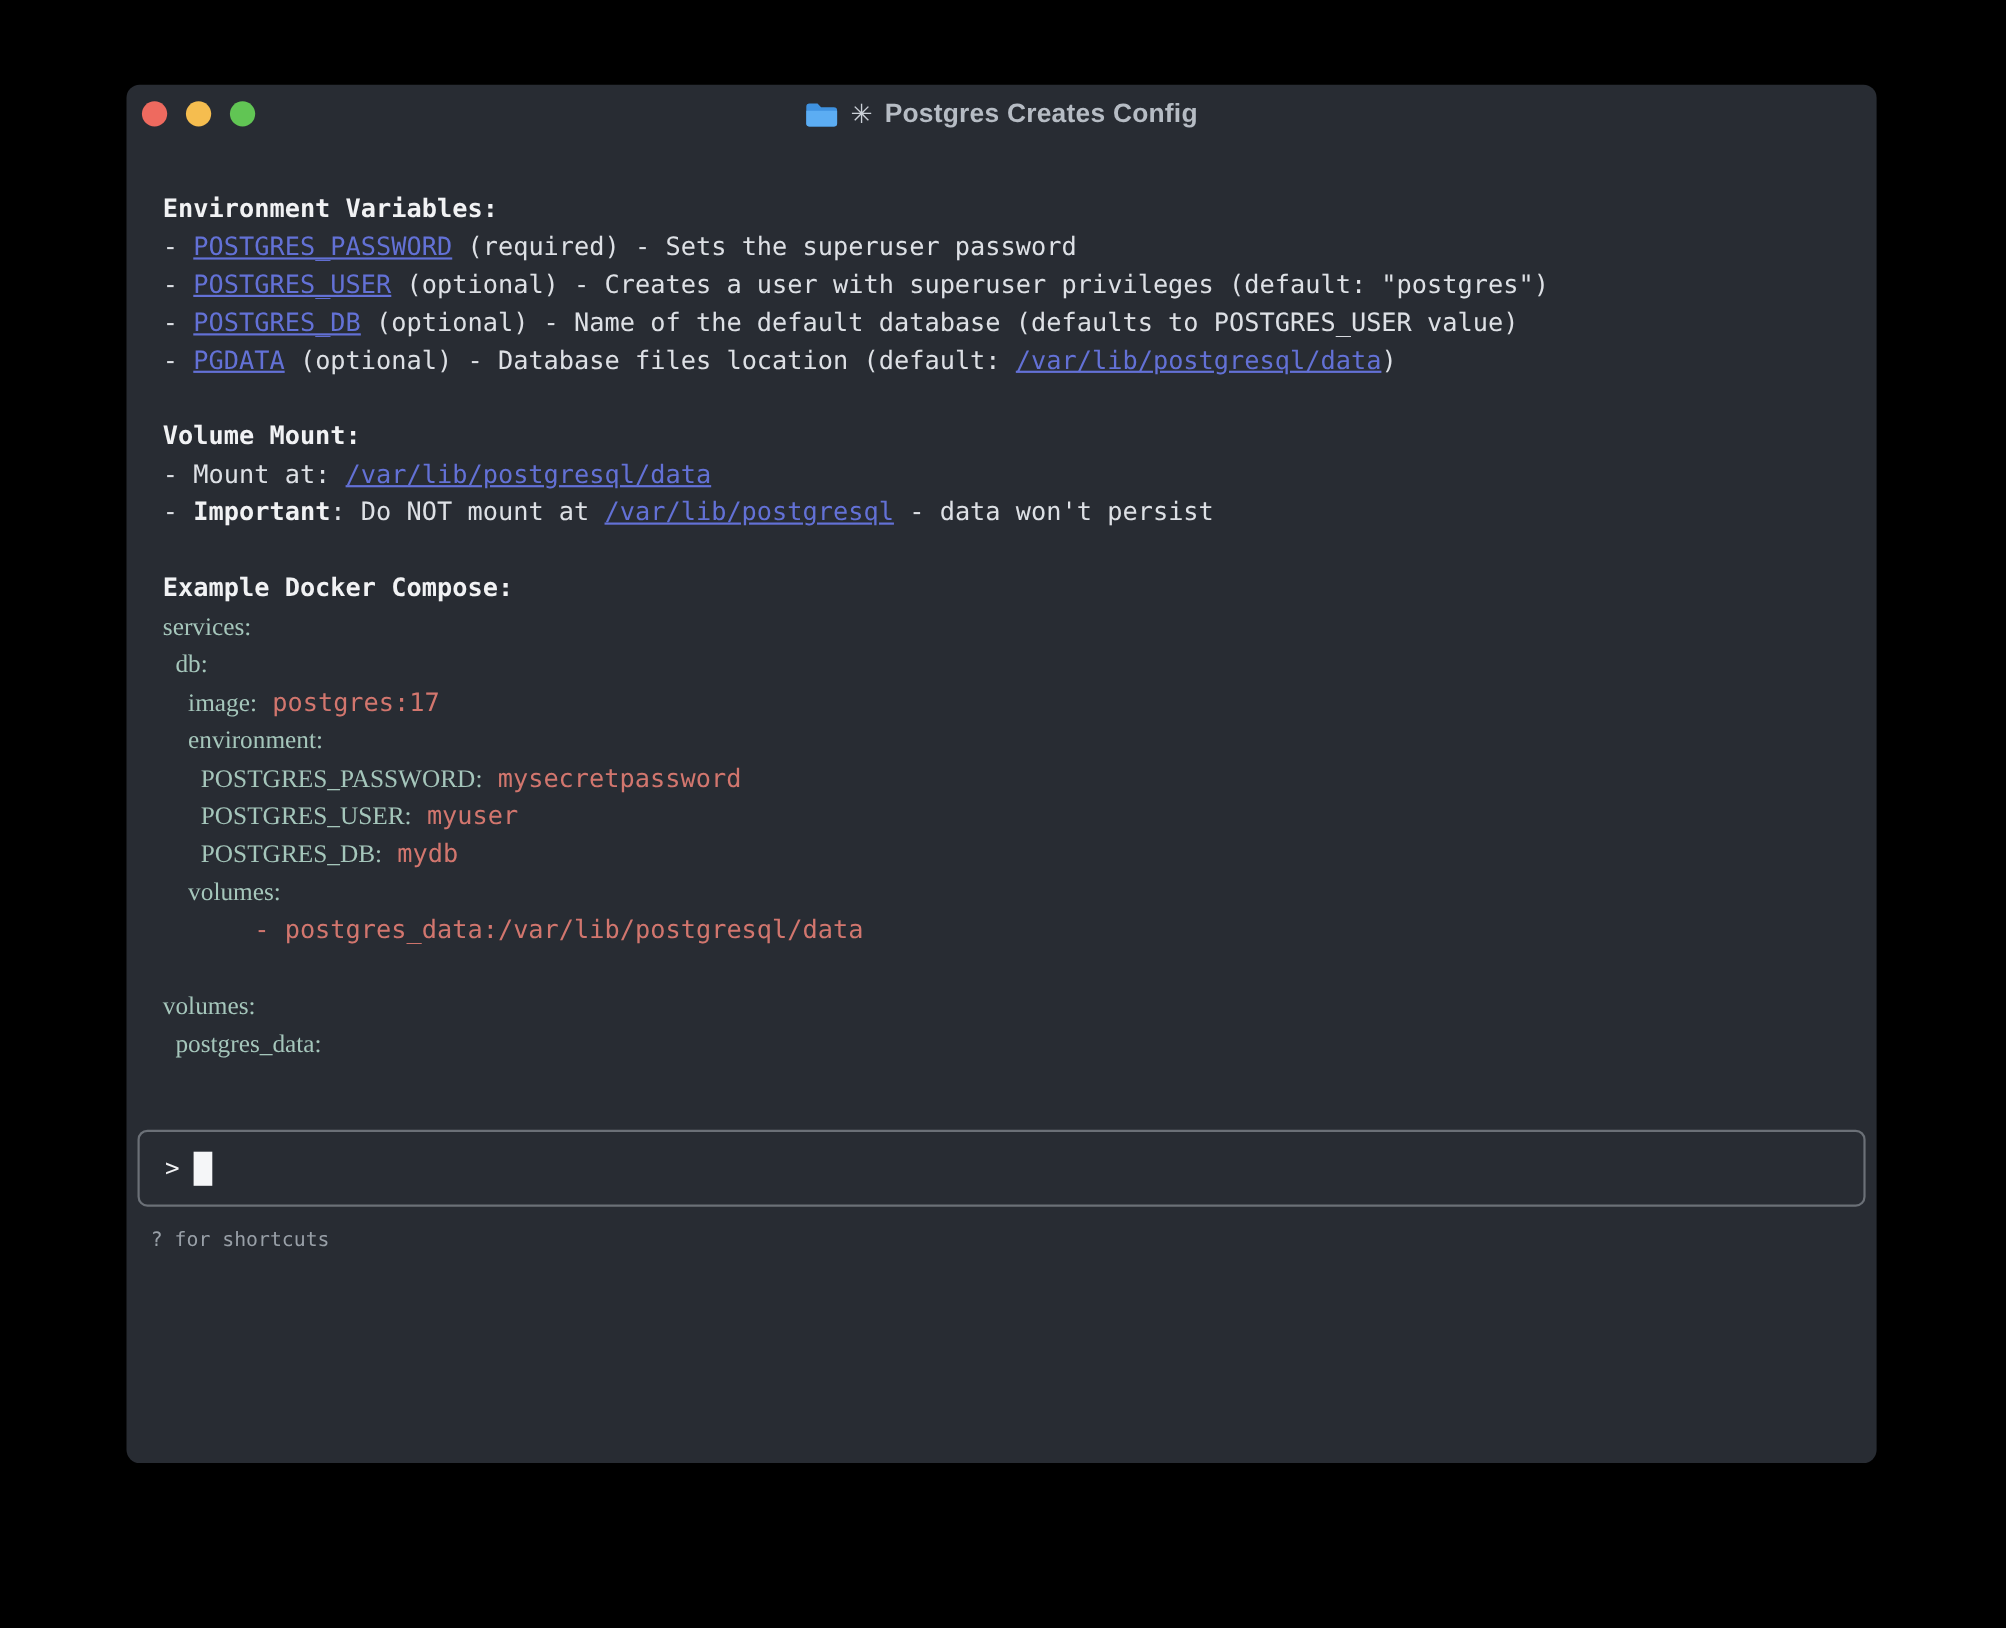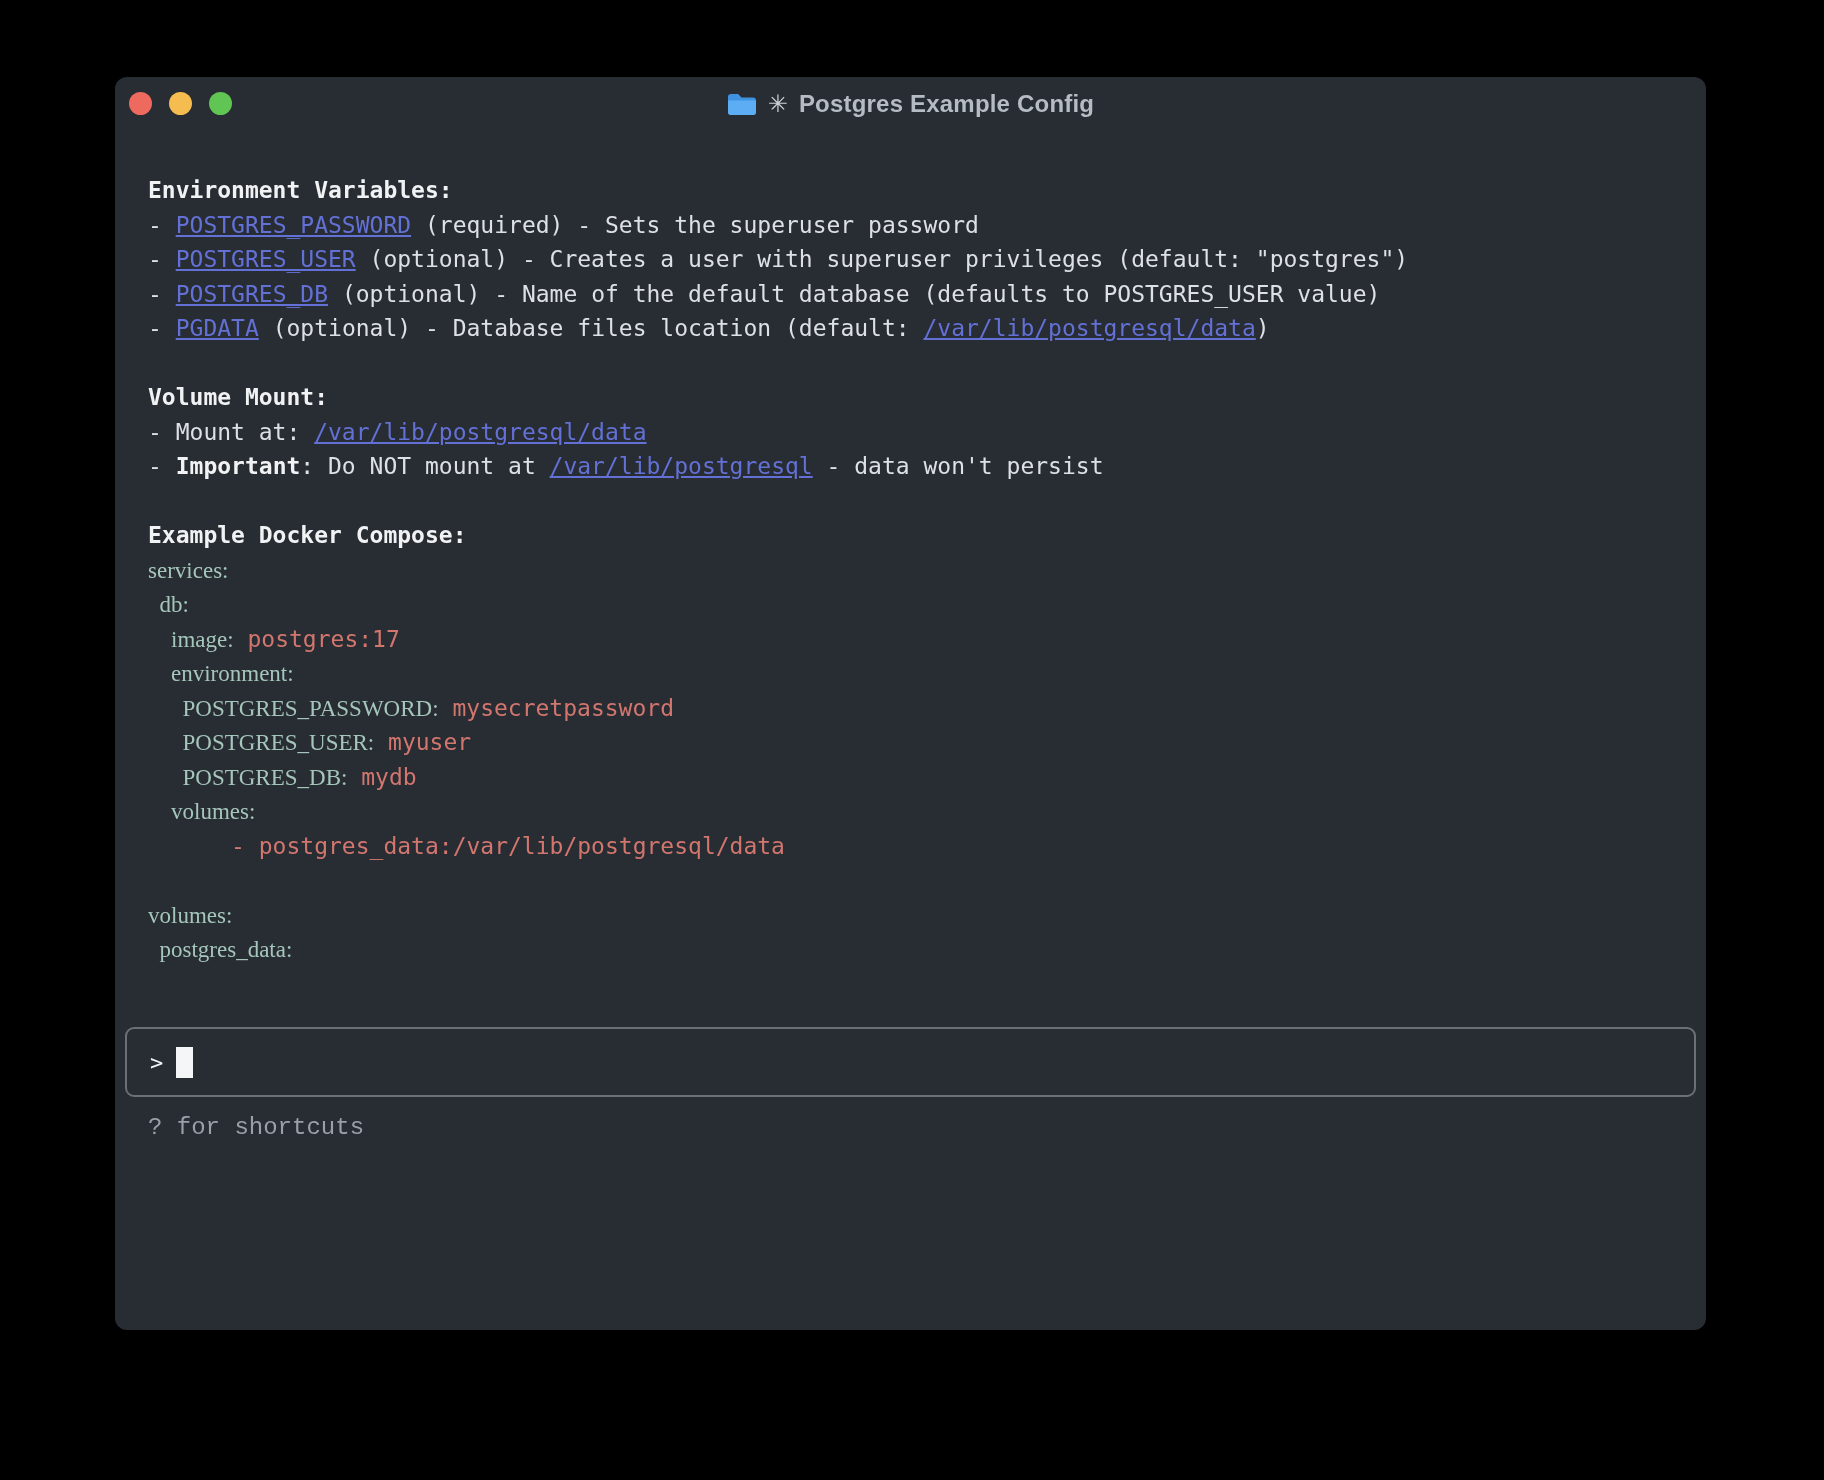--- a/index.html
+++ b/index.html
@@ -60,42 +60,42 @@
     display:flex;align-items:center;padding-left:23px;
     background:var(--window-bg);cursor:text;
   }
   .prompt-char{font-size:22px;color:var(--bold-text);}
   .cursor-block{
     display:inline-block;width:17px;height:31px;margin-left:13px;
     background:var(--cursor-color);
   }
 
   .hint{
-    position:absolute;left:33px;top:1034px;
-    font-size:24px;color:var(--muted);line-height:34px;font-family:Liberation Mono, monospace;
+    position:absolute;left:22px;top:1034px;
+    font-size:18px;color:var(--muted);line-height:34px;
   }
 </style>
 </head>
 <body>
 
 <div class="window">
 
   <div class="titlebar">
     <div class="traffic-lights">
       <div class="tl tl-close"></div>
       <div class="tl tl-min"></div>
       <div class="tl tl-zoom"></div>
     </div>
     <div class="title-group">
       <svg class="folder-icon" viewBox="0 0 30 24">
         <path d="M1 5 a3 3 0 0 1 3-3 h7.2 l3.2 3.4 H26 a3 3 0 0 1 3 3 V20 a3 3 0 0 1 -3 3 H4 a3 3 0 0 1 -3-3 Z" fill="#3f92e0"></path>
         <path d="M1 8.6 H29 V20 a3 3 0 0 1 -3 3 H4 a3 3 0 0 1 -3-3 Z" fill="#5cadf3"></path>
       </svg>
       <span class="title-mark">✳</span>
-      <span class="title-text">Postgres Example Config</span>
+      <span class="title-text">Postgres Creates Config</span>
     </div>
   </div>
 
   <div class="terminal-output"><div class="tline"><span class="s-bold">Environment Variables:</span></div><div class="tline"><span class="s-plain">- </span><span class="s-blue">POSTGRES_PASSWORD</span><span class="s-plain"> (required) - Sets the superuser password</span></div><div class="tline"><span class="s-plain">- </span><span class="s-blue">POSTGRES_USER</span><span class="s-plain"> (optional) - Creates a user with superuser privileges (default: "postgres")</span></div><div class="tline"><span class="s-plain">- </span><span class="s-blue">POSTGRES_DB</span><span class="s-plain"> (optional) - Name of the default database (defaults to POSTGRES_USER value)</span></div><div class="tline"><span class="s-plain">- </span><span class="s-blue">PGDATA</span><span class="s-plain"> (optional) - Database files location (default: </span><span class="s-blue">/var/lib/postgresql/data</span><span class="s-plain">)</span></div><div class="tline">&nbsp;</div><div class="tline"><span class="s-bold">Volume Mount:</span></div><div class="tline"><span class="s-plain">- Mount at: </span><span class="s-blue">/var/lib/postgresql/data</span></div><div class="tline"><span class="s-plain">- </span><span class="s-bold">Important</span><span class="s-plain">: Do NOT mount at </span><span class="s-blue">/var/lib/postgresql</span><span class="s-plain"> - data won't persist</span></div><div class="tline">&nbsp;</div><div class="tline"><span class="s-bold">Example Docker Compose:</span></div><div class="tline"><span class="s-key">services:</span></div><div class="tline"><span class="s-key">  db:</span></div><div class="tline"><span class="s-key">    image:</span><span class="s-plain"> </span><span class="s-val">postgres:17</span></div><div class="tline"><span class="s-key">    environment:</span></div><div class="tline"><span class="s-key">      POSTGRES_PASSWORD:</span><span class="s-plain"> </span><span class="s-val">mysecretpassword</span></div><div class="tline"><span class="s-key">      POSTGRES_USER:</span><span class="s-plain"> </span><span class="s-val">myuser</span></div><div class="tline"><span class="s-key">      POSTGRES_DB:</span><span class="s-plain"> </span><span class="s-val">mydb</span></div><div class="tline"><span class="s-key">    volumes:</span></div><div class="tline"><span class="s-val">      - postgres_data:/var/lib/postgresql/data</span></div><div class="tline">&nbsp;</div><div class="tline"><span class="s-key">volumes:</span></div><div class="tline"><span class="s-key">  postgres_data:</span></div></div>
 
   <div class="prompt-box">
     <span class="prompt-char">&gt;</span>
     <span class="cursor-block"></span>
   </div>
 

